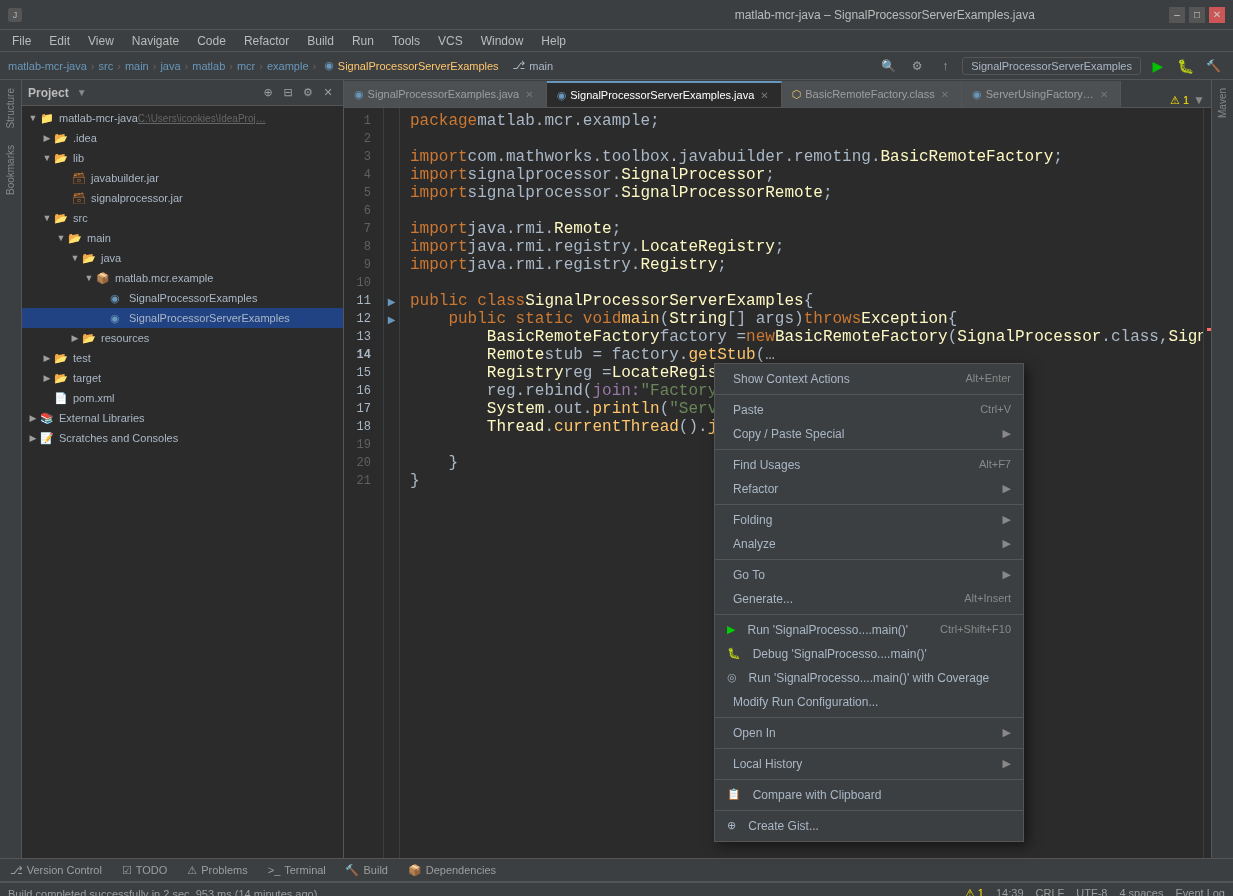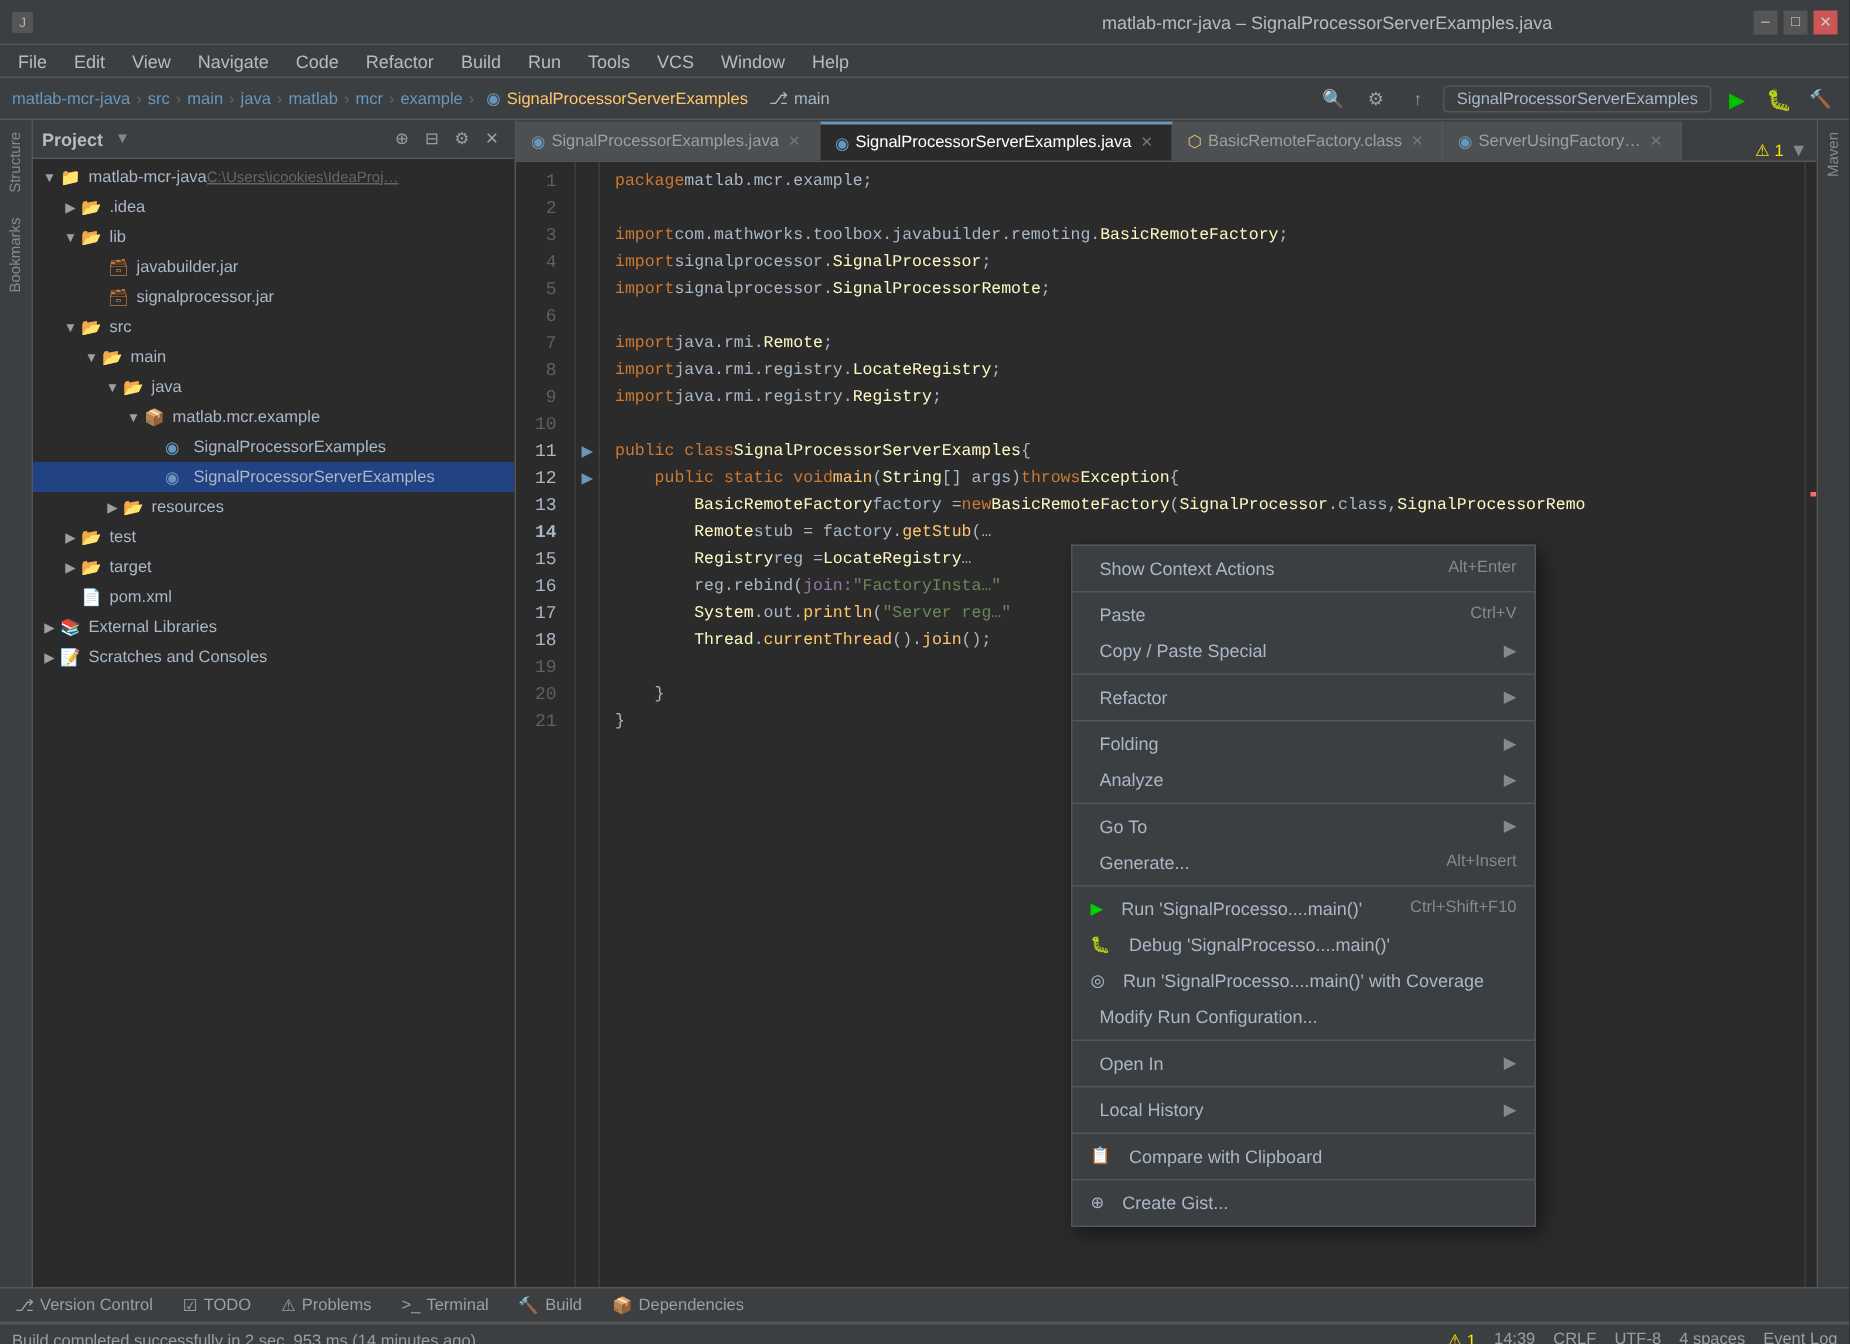--- a/index.html
+++ b/index.html
@@ -212,21 +212,21 @@
       height: 18px;
       display: flex;
       align-items: center;
       justify-content: flex-end;
       padding-right: 6px;
     }
     .code-content {
       flex: 1;
       padding: 4px 0 4px 10px;
       font-family: 'Courier New', monospace;
-      font-size: 11px;
+      font-size: 16px;
       line-height: 18px;
       overflow: hidden;
       white-space: nowrap;
     }
     .code-line { height: 18px; display: flex; align-items: center; }
 
     
     .kw { color: #cc7832; }
     .str { color: #6a8759; }
     .cls { color: #fef9c3; }
@@ -792,20 +792,24 @@
     <span class="shortcut">Ctrl+V</span>
   </div>
 
   <div class="ctx-item">
     <span class="ctx-label">Copy / Paste Special</span>
     <span class="arrow">▶</span>
   </div>
 
   <div class="ctx-sep"></div>
 
+  <div class="ctx-item">
+    <span class="ctx-label">Find Usages</span>
+    <span class="shortcut">Alt+F7</span>
+  </div>
 
   <div class="ctx-item">
     <span class="ctx-label">Refactor</span>
     <span class="arrow">▶</span>
   </div>
   <div class="ctx-sep"></div>
 
   <div class="ctx-item">
     <span class="ctx-label">Folding</span>
     <span class="arrow">▶</span>

